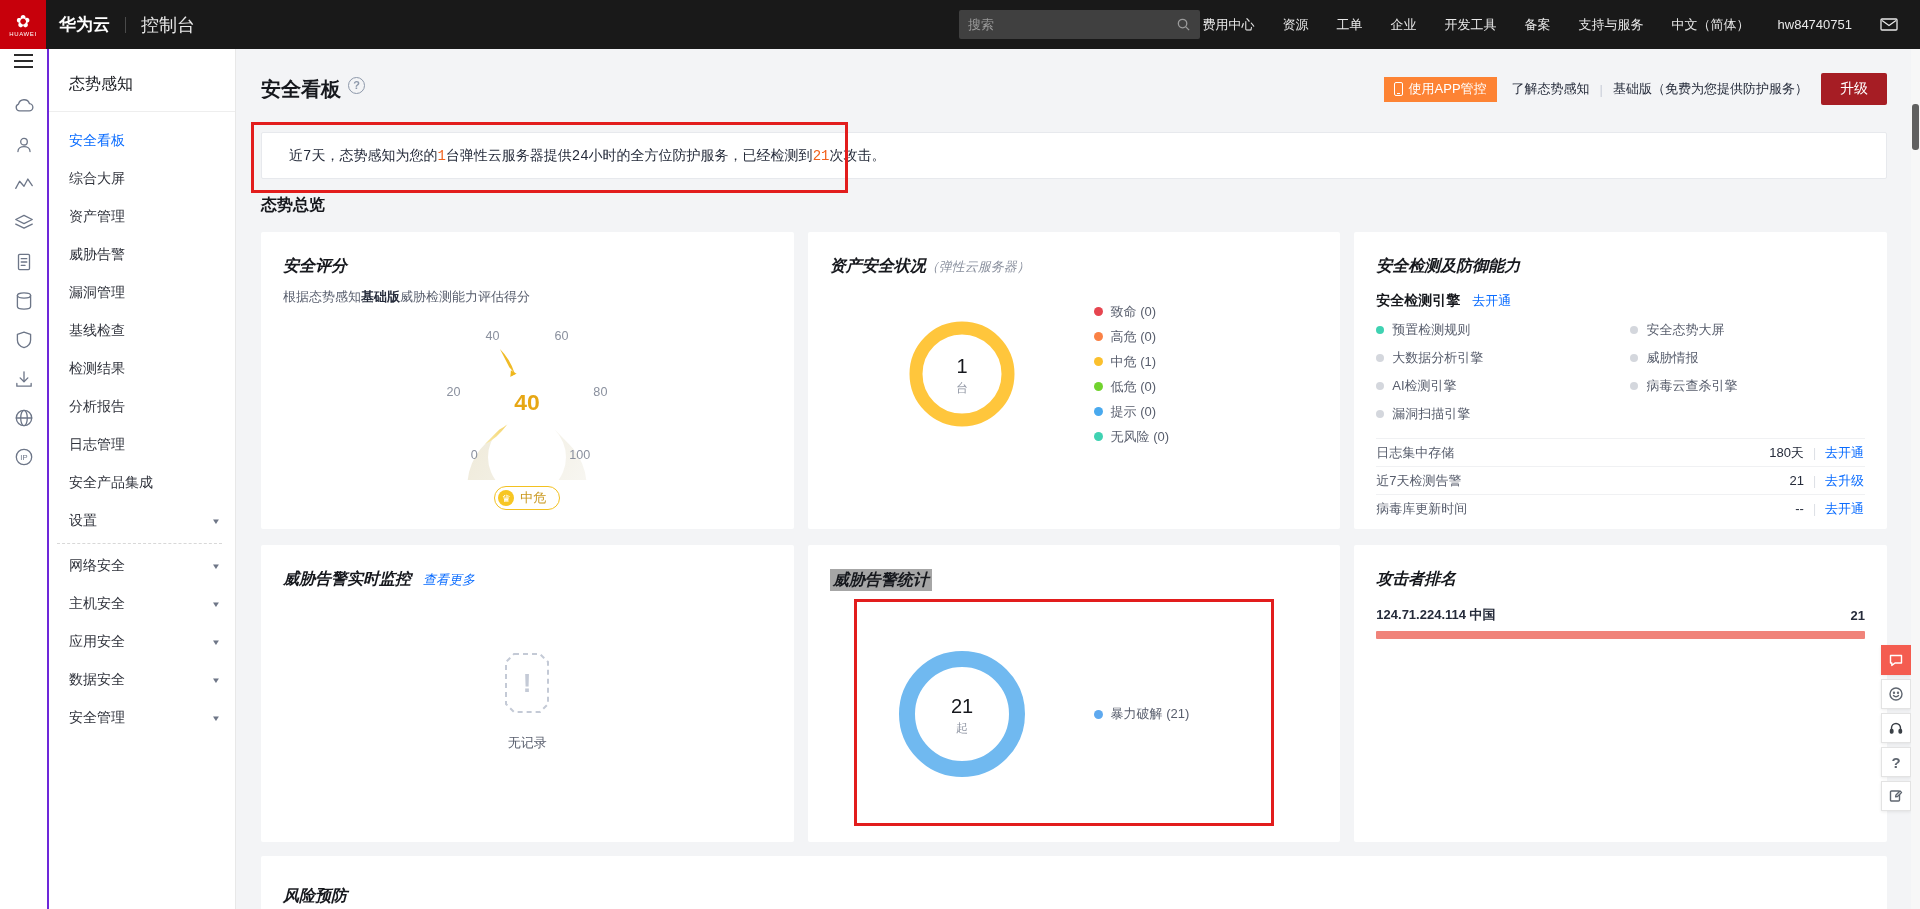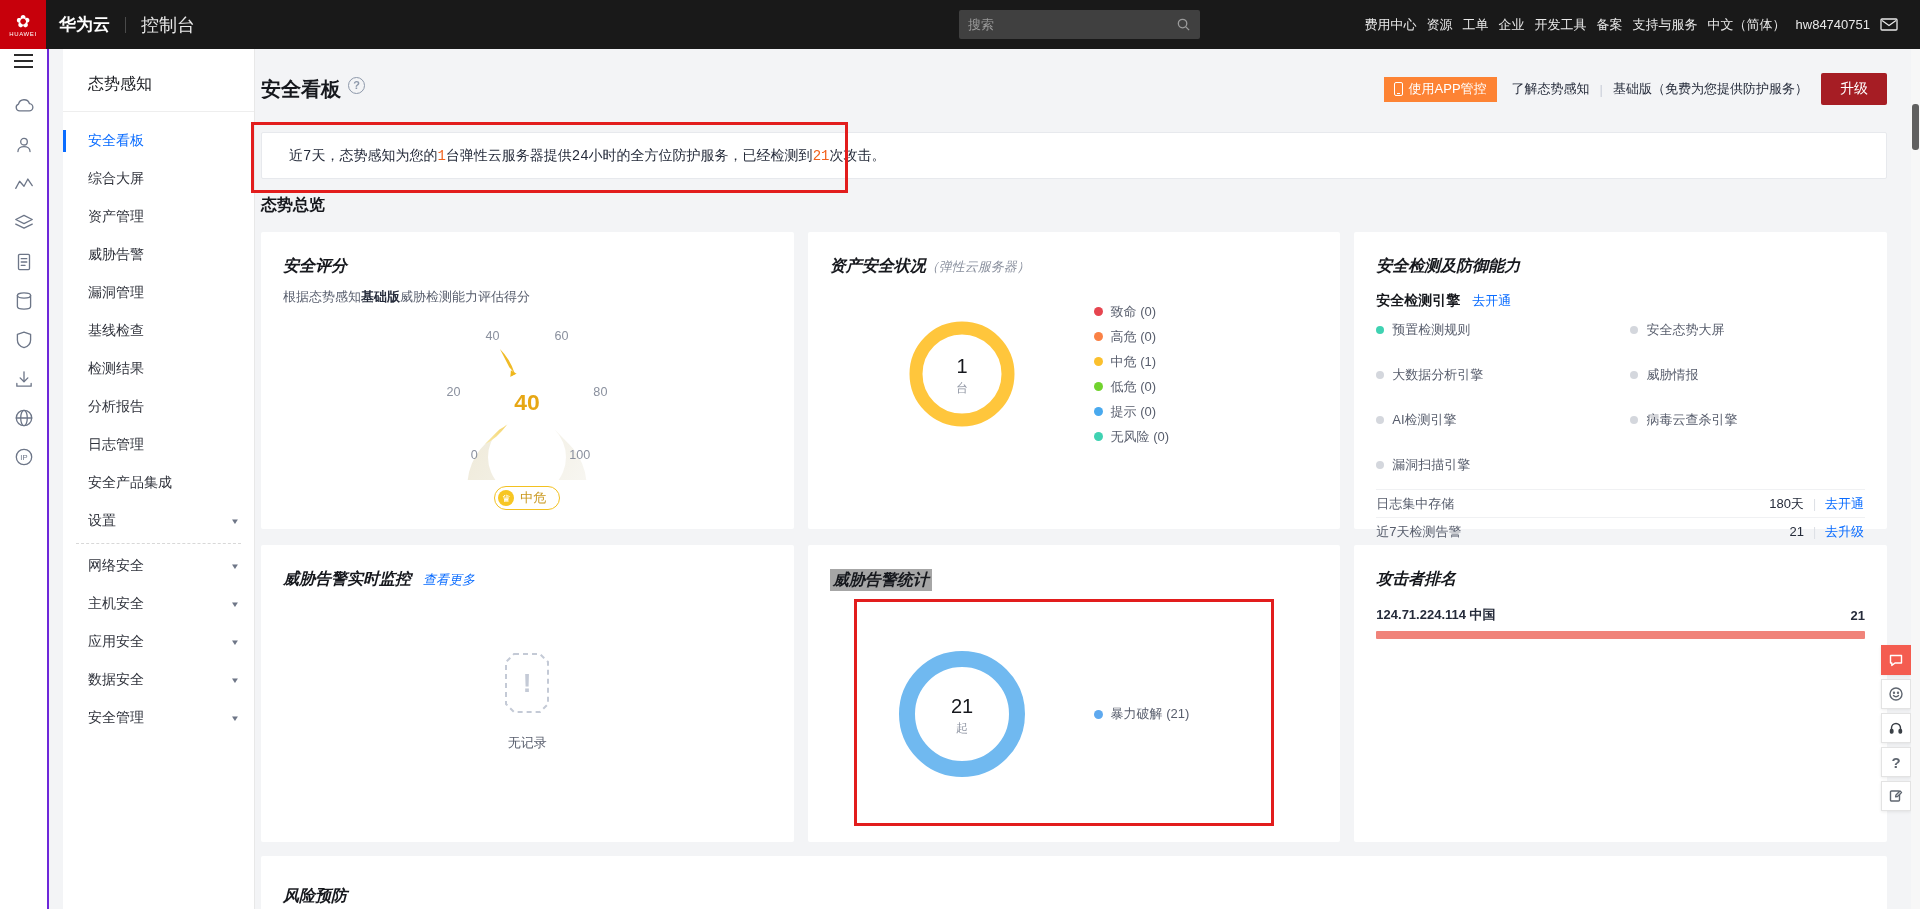--- a/index.html
+++ b/index.html
@@ -15,34 +15,34 @@
 .topnav{position:absolute;left:0;top:0;right:0;height:49px;background:#191919;display:flex;align-items:center;z-index:40;}
 .logo{width:46px;height:49px;background:var(--brand-red);color:#fff;display:flex;flex-direction:column;align-items:center;justify-content:center;cursor:pointer;}
 .logo-flower{font-size:17px;line-height:17px;}
 .logo-text{font-size:6px;letter-spacing:.6px;margin-top:1px;}
 .brand{color:#fff;font-size:17px;font-weight:bold;margin-left:13px;cursor:pointer;}
 .nav-vsep{width:1px;height:16px;background:#4a4a4a;margin:0 15px;}
 .console-link{color:#e8e8e8;font-size:18px;cursor:pointer;}
 .searchbox{position:absolute;left:959px;top:10px;width:241px;height:29px;background:#404040;border-radius:2px;display:flex;align-items:center;padding:0 9px;}
 .searchbox input{flex:1;background:transparent;border:0;outline:0;color:#ddd;font-size:13px;min-width:0;}
 .searchbox input::placeholder{color:#9b9b9b;}
-.topmenu{position:absolute;right:22px;top:0;height:49px;display:flex;align-items:center;gap:10px;}
+.topmenu{position:absolute;right:22px;top:0;height:49px;display:flex;align-items:center;gap:28px;}
 .tm-item{color:#e8e8e8;font-size:13px;white-space:nowrap;cursor:pointer;}
 .mail-btn{cursor:pointer;display:flex;align-items:center;}
 
 
 .iconstrip{position:absolute;left:0;top:39px;width:49px;bottom:0;background:#fff;border-right:2px solid #6d28d9;display:flex;flex-direction:column;align-items:center;padding-top:15px;z-index:30;}
 .hamburger{width:19px;display:flex;flex-direction:column;gap:4px;cursor:pointer;margin-bottom:26px;}
 .hamburger i{height:2px;background:#2b2b2b;display:block;}
 .strip-icon{width:24px;height:24px;margin-bottom:15px;display:flex;align-items:center;justify-content:center;cursor:pointer;}
 .strip-icon svg{stroke:#6d7688;fill:none;stroke-width:1.2;stroke-linecap:round;stroke-linejoin:round;}
 .strip-icon text{stroke:none;fill:#6d7688;}
 
 
-.sidebar{position:absolute;left:63px;top:49px;width:192px;bottom:0;background:#fff;border-right:1px solid #e8e8e8;z-index:20;}
+.sidebar{position:absolute;left:44px;top:49px;width:192px;bottom:0;background:#fff;border-right:1px solid #e8e8e8;z-index:20;}
 .sb-title{font-size:16px;color:#16181d;padding:25px 0 16px 25px;border-bottom:1px solid #eee;margin-bottom:10px;}
 .sb-item,.sb-group{height:38px;display:flex;align-items:center;padding-left:25px;padding-right:15px;font-size:14px;color:#30333c;cursor:pointer;position:relative;}
 .sb-item.active{color:var(--accent);}
 .sb-item.active::before{content:"";position:absolute;left:0;top:8px;bottom:8px;width:3px;background:var(--accent);}
 .chev{margin-left:auto;font-size:8px;color:#6e7687;transform:scale(1.25,1);}
 .sb-divider{border-top:1px dashed #d8d8d8;margin:3px 13px;}
 
 
 .main{position:absolute;left:241px;top:49px;right:0;bottom:0;overflow:hidden;padding:0 33px 0 20px;}
 .page-header{display:flex;align-items:center;padding-top:23px;height:57px;}
@@ -85,21 +85,21 @@
 .donut-unit{font-size:12px;fill:#8f95a3;}
 .legend-col{display:flex;flex-direction:column;gap:8px;}
 .legend-item{display:flex;align-items:center;height:17px;}
 .dot{width:9px;height:9px;border-radius:50%;margin-right:8px;flex:0 0 auto;}
 .legend-label{font-size:13px;color:#575d6c;white-space:nowrap;}
 
 
 .engine-hdr{margin-top:16px;display:flex;align-items:baseline;}
 .engine-title{font-size:14px;font-weight:bold;color:#16181d;}
 .engine-cols{display:flex;margin-top:6px;}
-.engine-col{display:flex;flex-direction:column;gap:17px;}
+.engine-col{display:flex;flex-direction:column;}
 .engine-col.left{width:52%;}
 .engine-item{height:28px;display:flex;align-items:center;}
 .engine-item .dot{width:8px;height:8px;}
 .engine-label{font-size:13px;color:#575d6c;white-space:nowrap;}
 .cap-stats{margin-top:10px;}
 .stat-row{height:28px;display:flex;align-items:center;border-top:1px solid #f0f1f3;}
 .stat-label{font-size:13px;color:#575d6c;}
 .stat-right{margin-left:auto;display:flex;align-items:center;}
 .stat-value{font-size:13px;color:#252b3a;min-width:50px;text-align:right;}
 .stat-sep{color:#dcdfe5;margin:0 9px;font-size:12px;}

